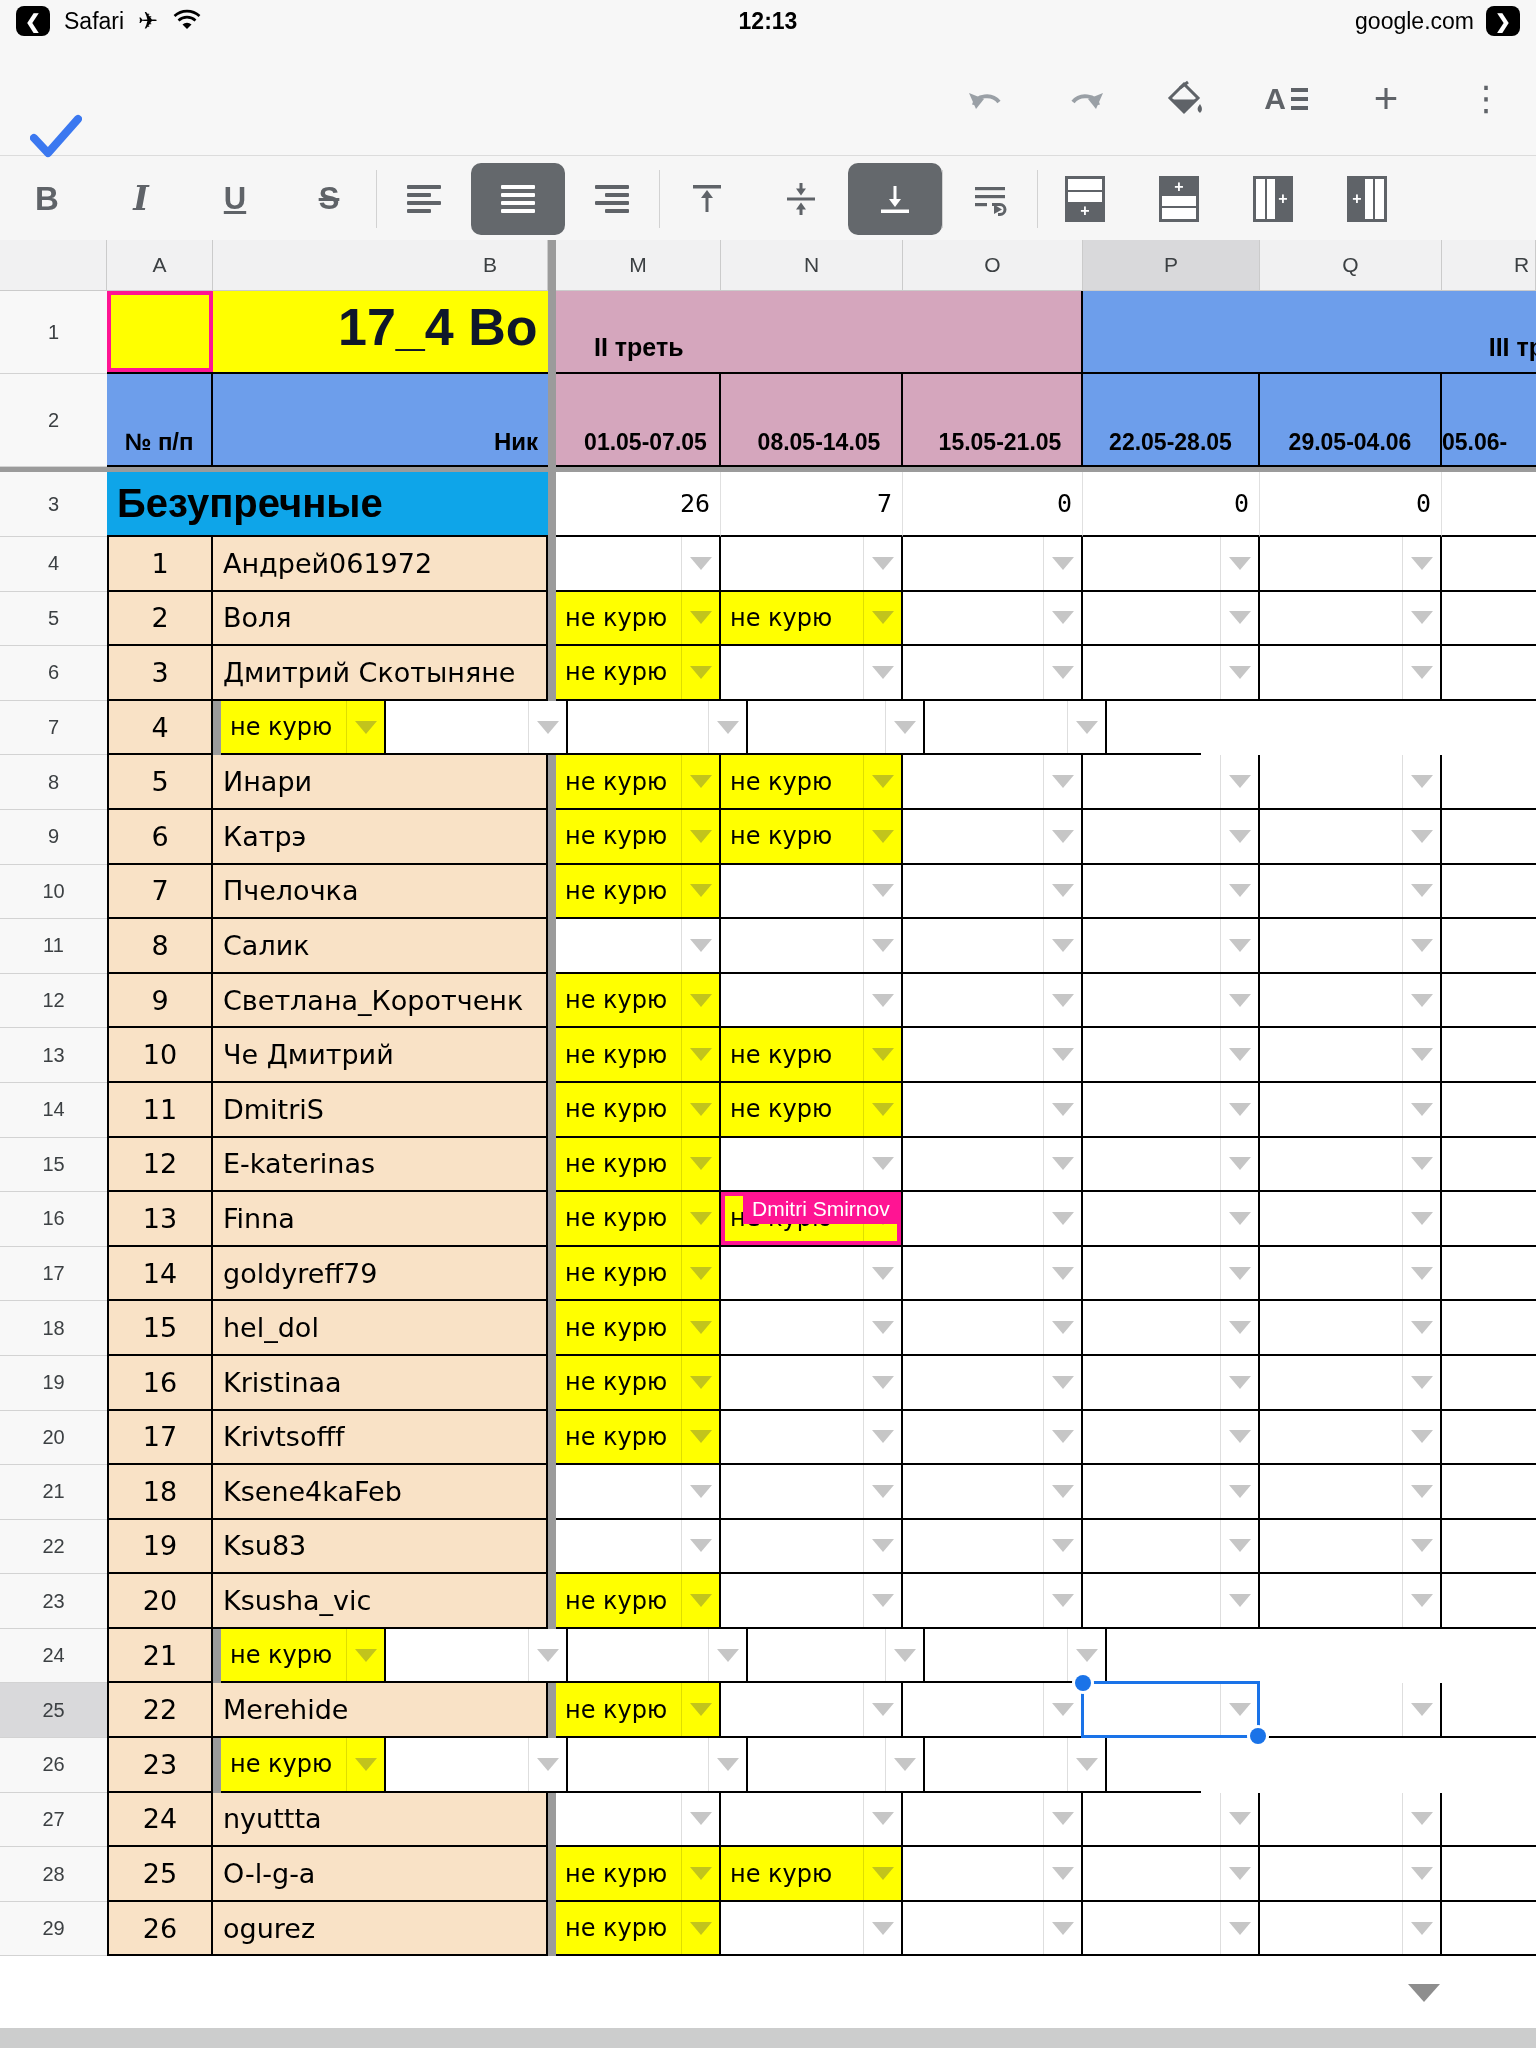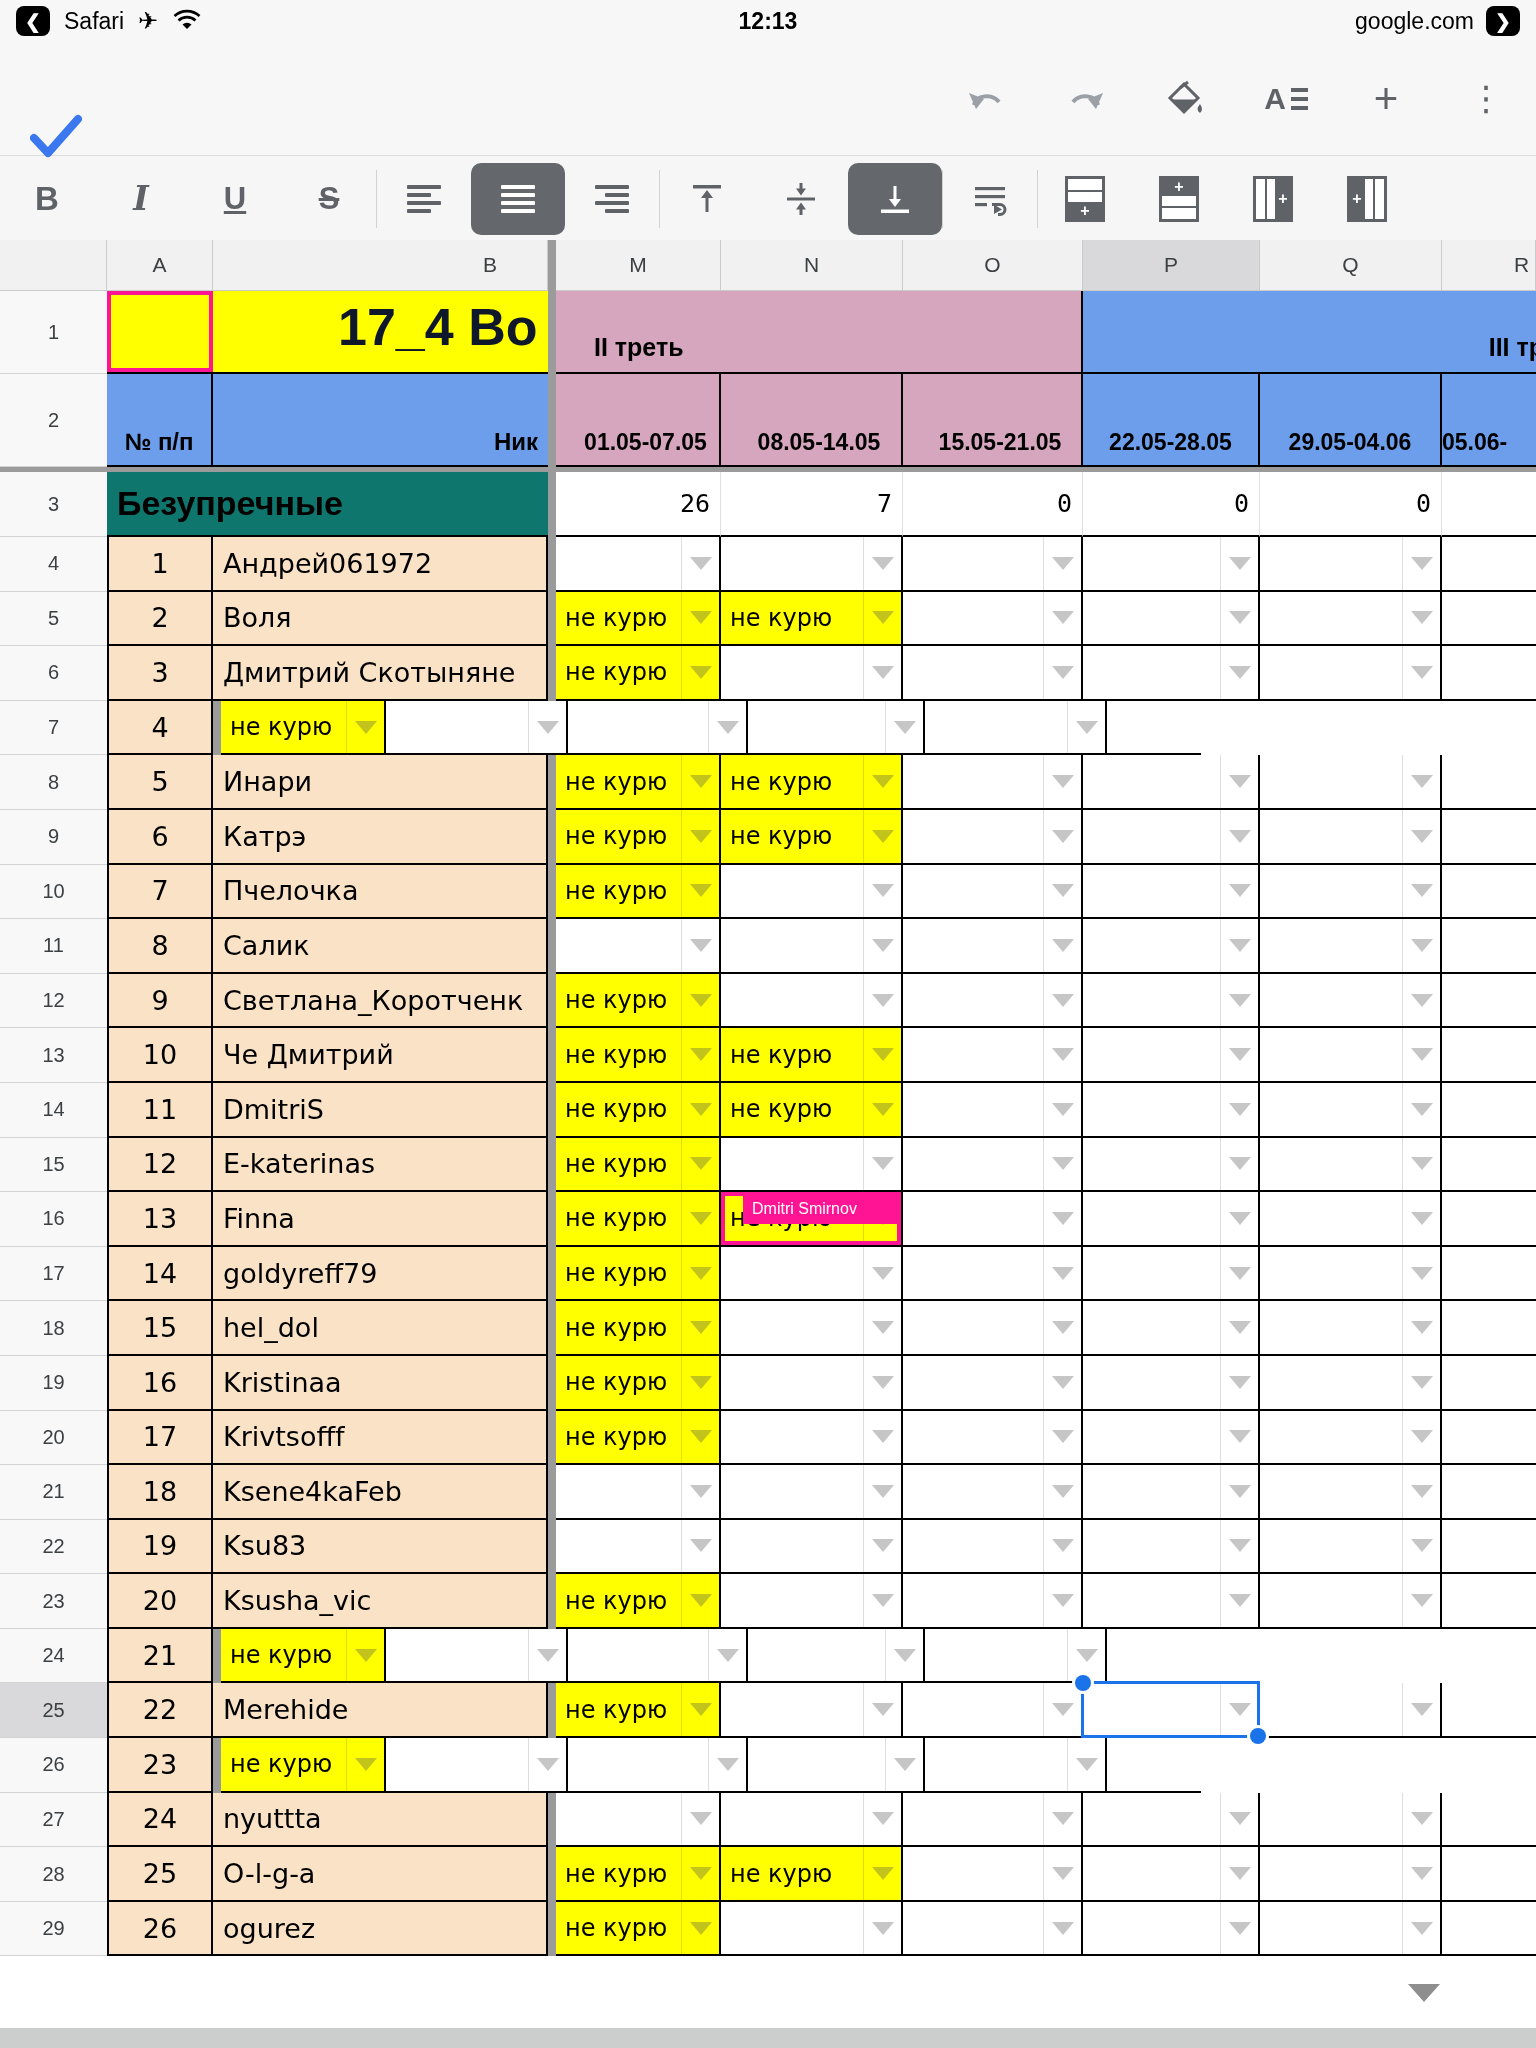--- a/index.html
+++ b/index.html
@@ -101,22 +101,22 @@
             font-weight:700;font-size:23px;border-right:2px solid #000;border-bottom:2px solid #000;
             overflow:hidden;white-space:nowrap;}
   .datecell.pink{background:#d5a6bd;padding-left:16px;} .datecell.blue{background:#6d9eeb;}
   .datecell.edge{border-right:none;justify-content:flex-start;padding-left:0;}
 
   
   .freeze-h{height:5px;background:#9b9b9b;width:1536px;}
 
   
   .row3{height:65px;}
-  .r3-label{background:#0f766e;border-bottom:2px solid #000;display:flex;align-items:center;
-            padding-left:10px;font-weight:700;font-size:34px;color:#000;}
+  .r3-label{background:#0ea5e9;border-bottom:2px solid #000;display:flex;align-items:center;
+            padding-left:10px;font-weight:700;font-size:40px;color:#000;}
   .r3-val{background:#fff;border-bottom:2px solid #000;border-right:1px solid #e0e0e0;
           display:flex;align-items:center;justify-content:flex-end;padding-right:10px;
           font-family:"DejaVu Sans Mono",monospace;font-size:25px;}
   .r3-val.edge{border-right:none;}
 
   
   .drow{height:54.6px;}
   .d-rh{background:#f8f8f8;border-bottom:1px solid #d3d3d3;display:flex;align-items:center;
         justify-content:center;font-size:20px;color:#3c4043;}
   .d-rh.sel-h{background:#d9d9db;}
@@ -140,21 +140,21 @@
 
   
   .selbox{position:absolute;inset:-2px;border:3px solid #1a73e8;pointer-events:none;z-index:5;}
   .selbox .hnd{position:absolute;width:16px;height:16px;border-radius:50%;background:#1a73e8;
                box-shadow:0 0 0 3px #fff;}
   .selbox .hnd.tl{left:-9px;top:-9px;} .selbox .hnd.br{right:-9px;bottom:-9px;}
 
   
   .peer-cell-border{position:absolute;inset:0;border:4px solid #ff1493;z-index:4;pointer-events:none;}
   .peer-label{position:absolute;top:1px;left:22px;right:0;height:31px;background:#ff1493;color:#fff;
-              font-size:16px;display:flex;align-items:center;padding-left:9px;z-index:6;
+              font-size:21px;display:flex;align-items:center;padding-left:9px;z-index:6;
               white-space:nowrap;overflow:hidden;font-family:"Liberation Sans",sans-serif;}
 
   
   .footer{position:absolute;left:0;top:1956px;width:1536px;height:72px;background:#fff;}
   .footer .tri-down{position:absolute;left:1408px;top:28px;width:0;height:0;
                     border-left:16px solid transparent;border-right:16px solid transparent;
                     border-top:18px solid #8e8e8e;}
   .bottombar{position:absolute;left:0;top:2028px;width:1536px;height:20px;background:#cccdcd;}
 </style>
 </head>

